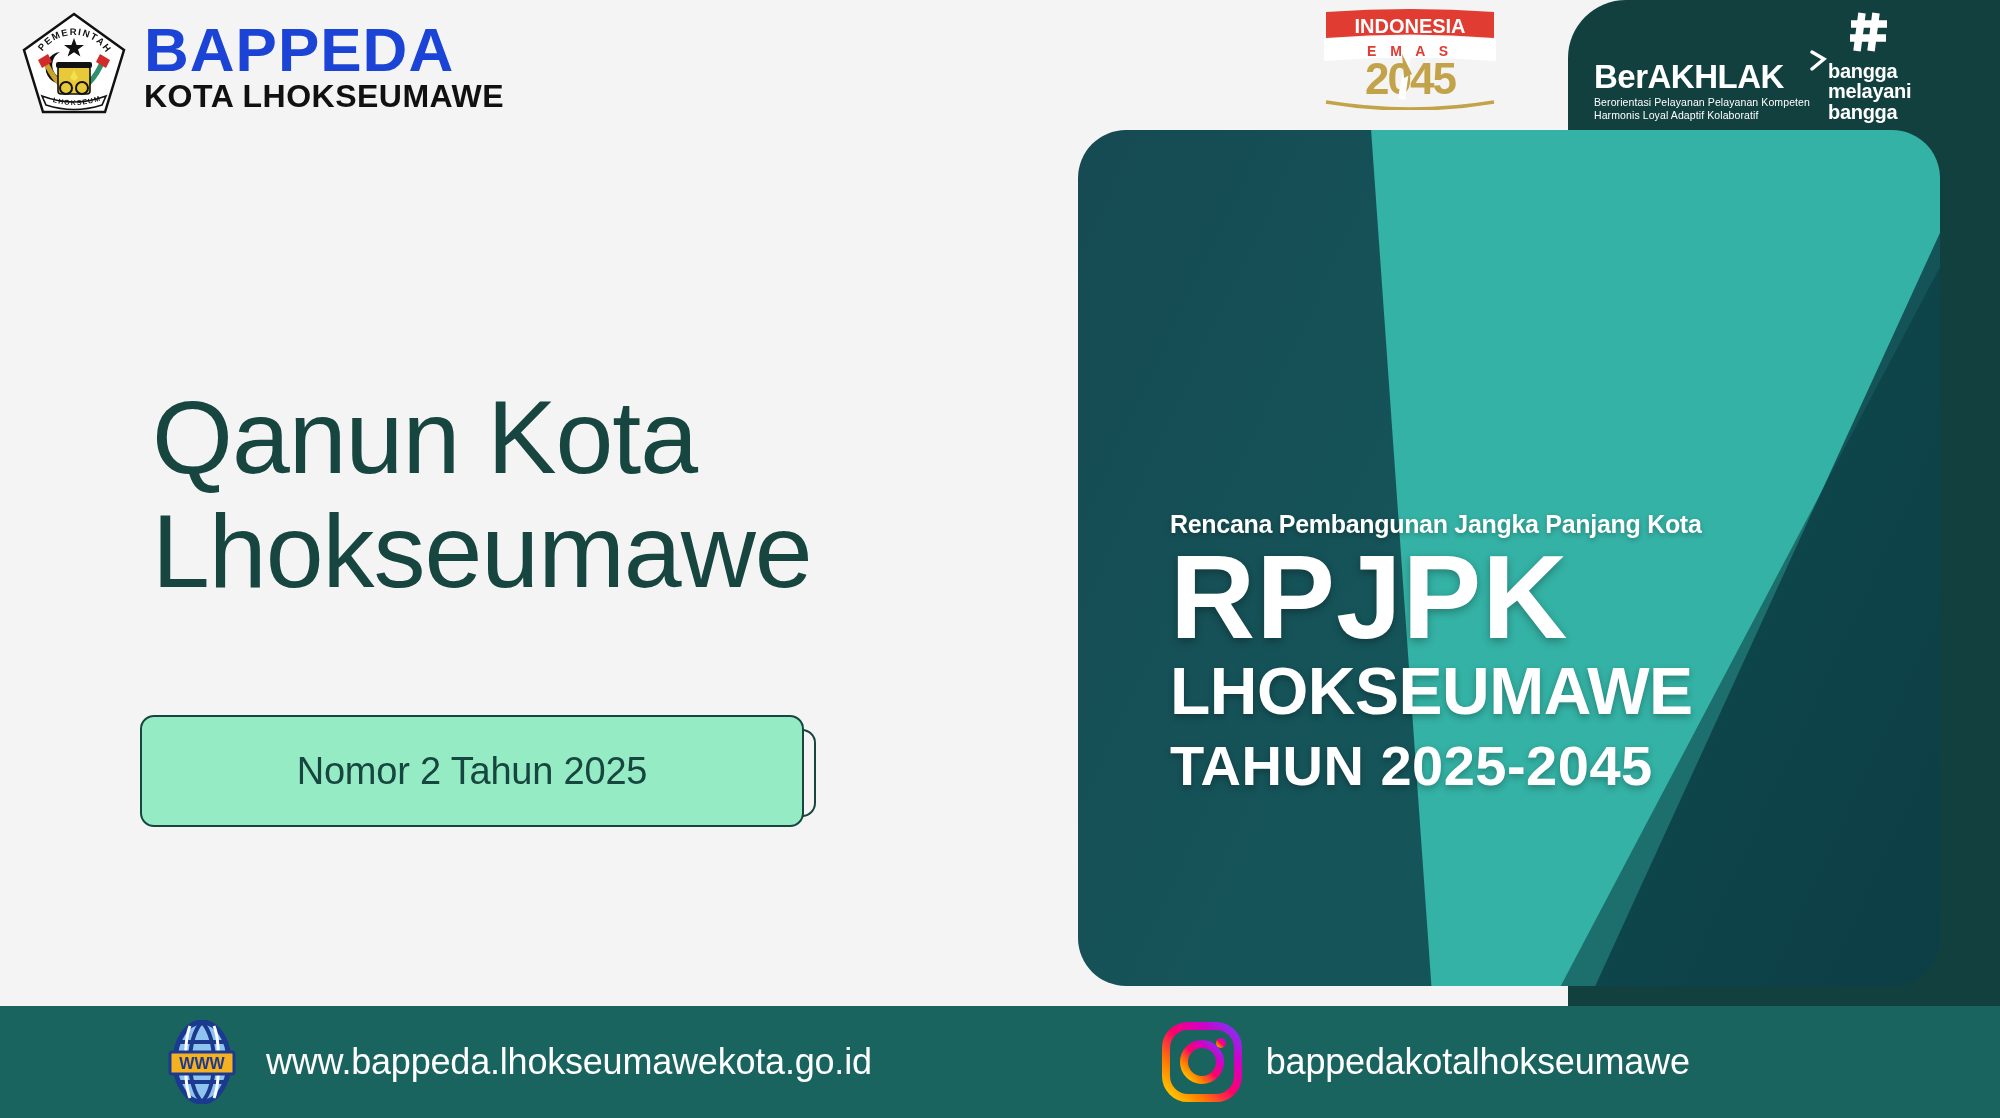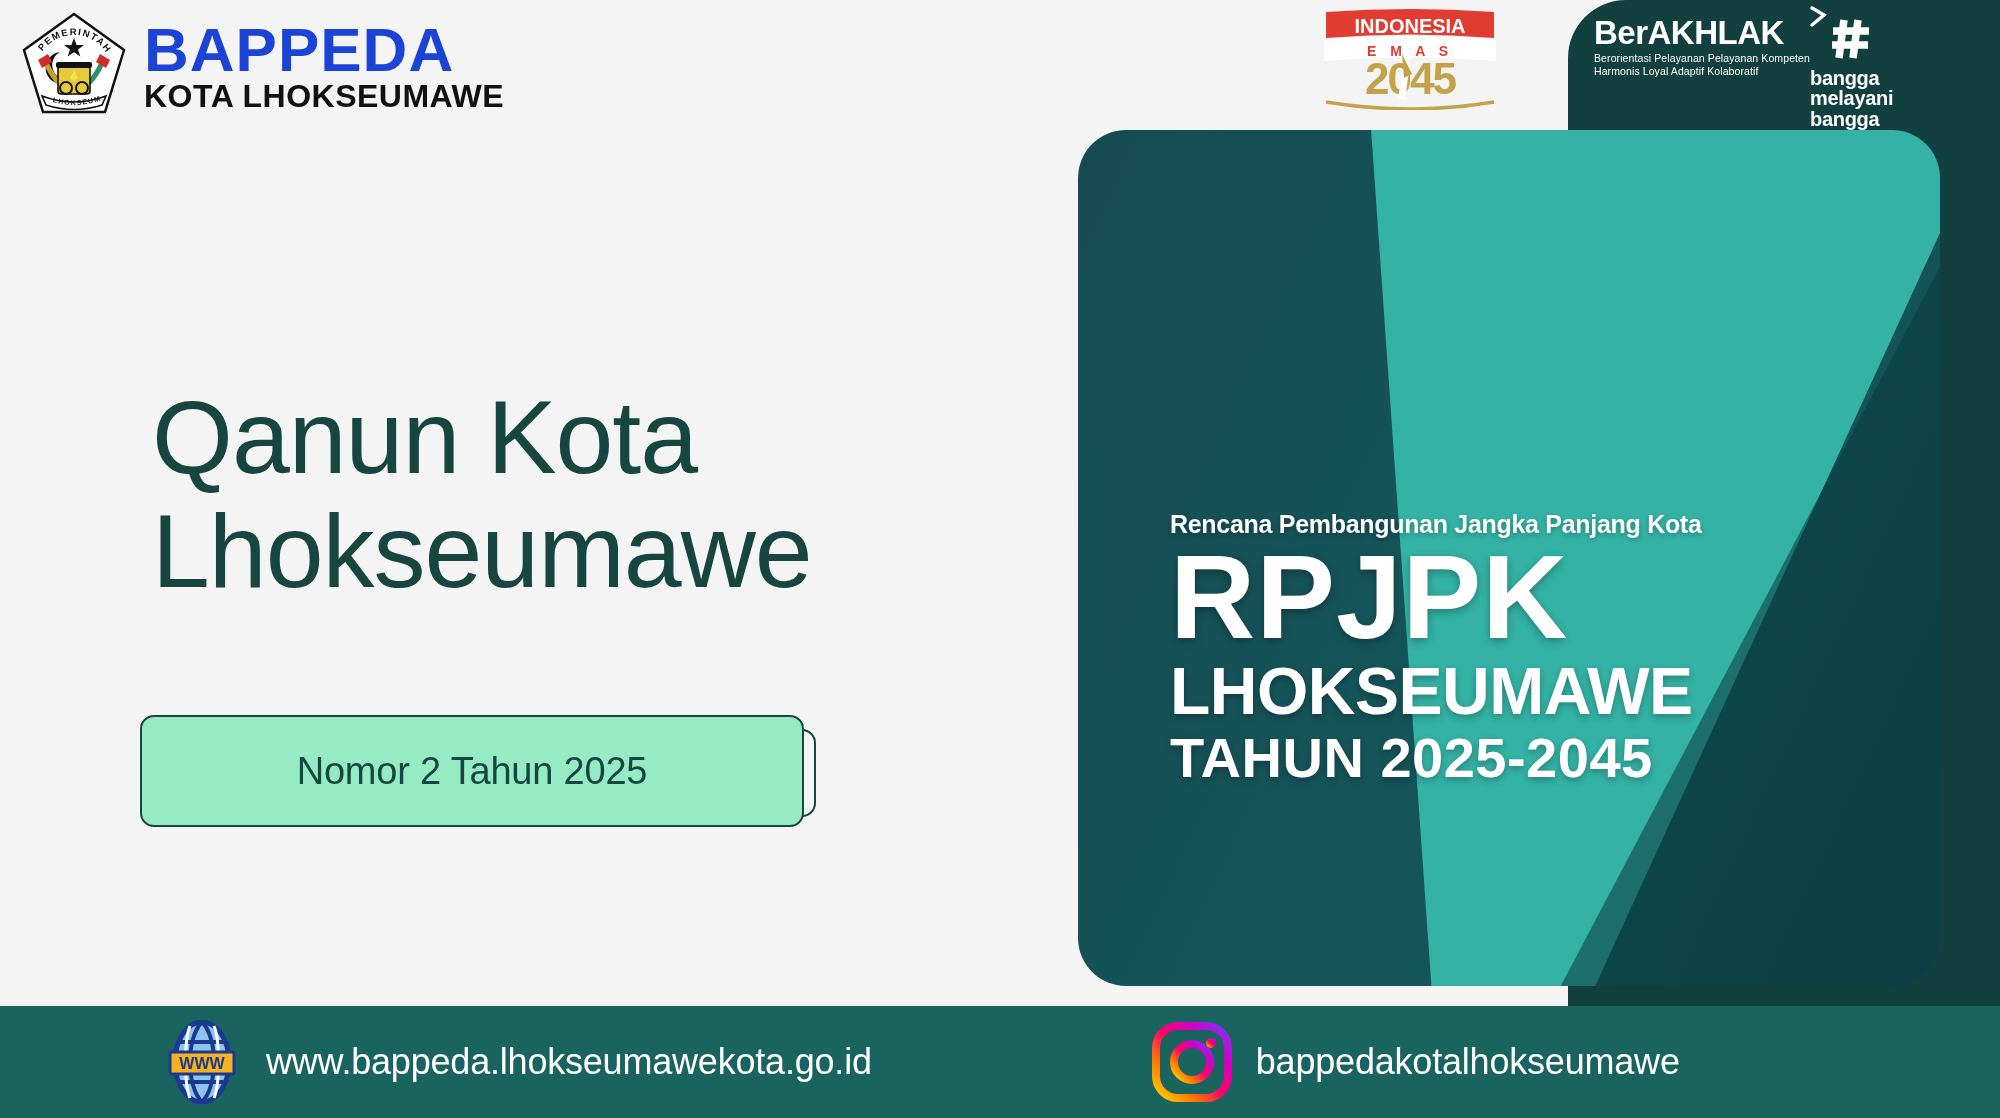--- a/index.html
+++ b/index.html
@@ -26,22 +26,22 @@
     font-size:62px;font-weight:bold;color:#1b44d6;letter-spacing:1px;
     font-family:"Liberation Sans", sans-serif;
   }
   .bappeda-words .w2{
     font-size:32px;font-weight:bold;color:#111;letter-spacing:.5px;margin-top:1px;
     font-family:"Liberation Sans", sans-serif;
   }
 
   .emas-logo{position:absolute;left:1310px;top:6px;width:200px;height:104px;}
 
-  .berakhlak{position:absolute;left:1568px;top:16px;width:432px;height:118px;
-             display:flex;align-items:flex-start;padding-left:26px;box-sizing:border-box;}
+  .berakhlak{position:absolute;left:1568px;top:4px;width:432px;height:118px;
+             display:flex;align-items:flex-end;gap:18px;padding-left:26px;box-sizing:border-box;}
   .ba-left{display:flex;flex-direction:column;}
   .ba-title{position:relative;display:inline-block;}
   .ba-title .t{font-size:33px;font-weight:bold;color:#fff;letter-spacing:-0.5px;line-height:1;}
   .ba-sub{font-size:10.5px;color:#fff;line-height:1.25;margin-top:3px;letter-spacing:.1px;}
   .ba-right{display:flex;align-items:center;gap:6px;flex-direction:column;}
   .hashtag{width:46px;height:46px;flex:0 0 auto;}
   .bmb{display:flex;flex-direction:column;line-height:1.02;}
   .bmb span{font-size:20px;font-weight:bold;color:#fff;letter-spacing:-0.3px;}
 
   
@@ -80,27 +80,27 @@
     background:rgba(10,56,62,.55);
     clip-path:polygon(100% 16%, 100% 100%, 56% 100%);
   }
   .card-text{position:absolute;left:92px;top:380px;width:700px;color:#fff;}
   .ct-kicker{font-size:25px;font-weight:bold;letter-spacing:-0.3px;margin-bottom:2px;
              text-shadow:0 2px 5px rgba(0,0,0,.28);}
   .ct-big{font-size:118px;font-weight:bold;letter-spacing:1px;line-height:.92;margin-top:4px;
           text-shadow:0 3px 8px rgba(0,0,0,.3);}
   .ct-city{font-size:66px;font-weight:bold;letter-spacing:-0.5px;line-height:1;margin-top:6px;
            text-shadow:0 3px 7px rgba(0,0,0,.28);}
-  .ct-years{font-size:56px;font-weight:bold;letter-spacing:.5px;line-height:1;margin-top:6px;
+  .ct-years{font-size:56px;font-weight:bold;letter-spacing:.5px;line-height:1;margin-top:14px;
             text-shadow:0 3px 7px rgba(0,0,0,.28);}
 
   
   .footer{
     position:absolute;left:0;top:1006px;width:2000px;height:112px;background:#1a6460;
-    display:flex;align-items:center;
+    display:flex;align-items:center;gap:10px;
   }
   .f-item{display:flex;align-items:center;gap:22px;}
   .f-item.web{margin-left:160px;}
   .f-item.ig{margin-left:278px;}
   .f-label{font-size:36px;color:#fff;letter-spacing:-0.2px;text-align:center;}
   .globe{width:84px;height:84px;flex:0 0 auto;}
   .igicon{width:84px;height:84px;flex:0 0 auto;}
 </style>
 </head>
 <body>

